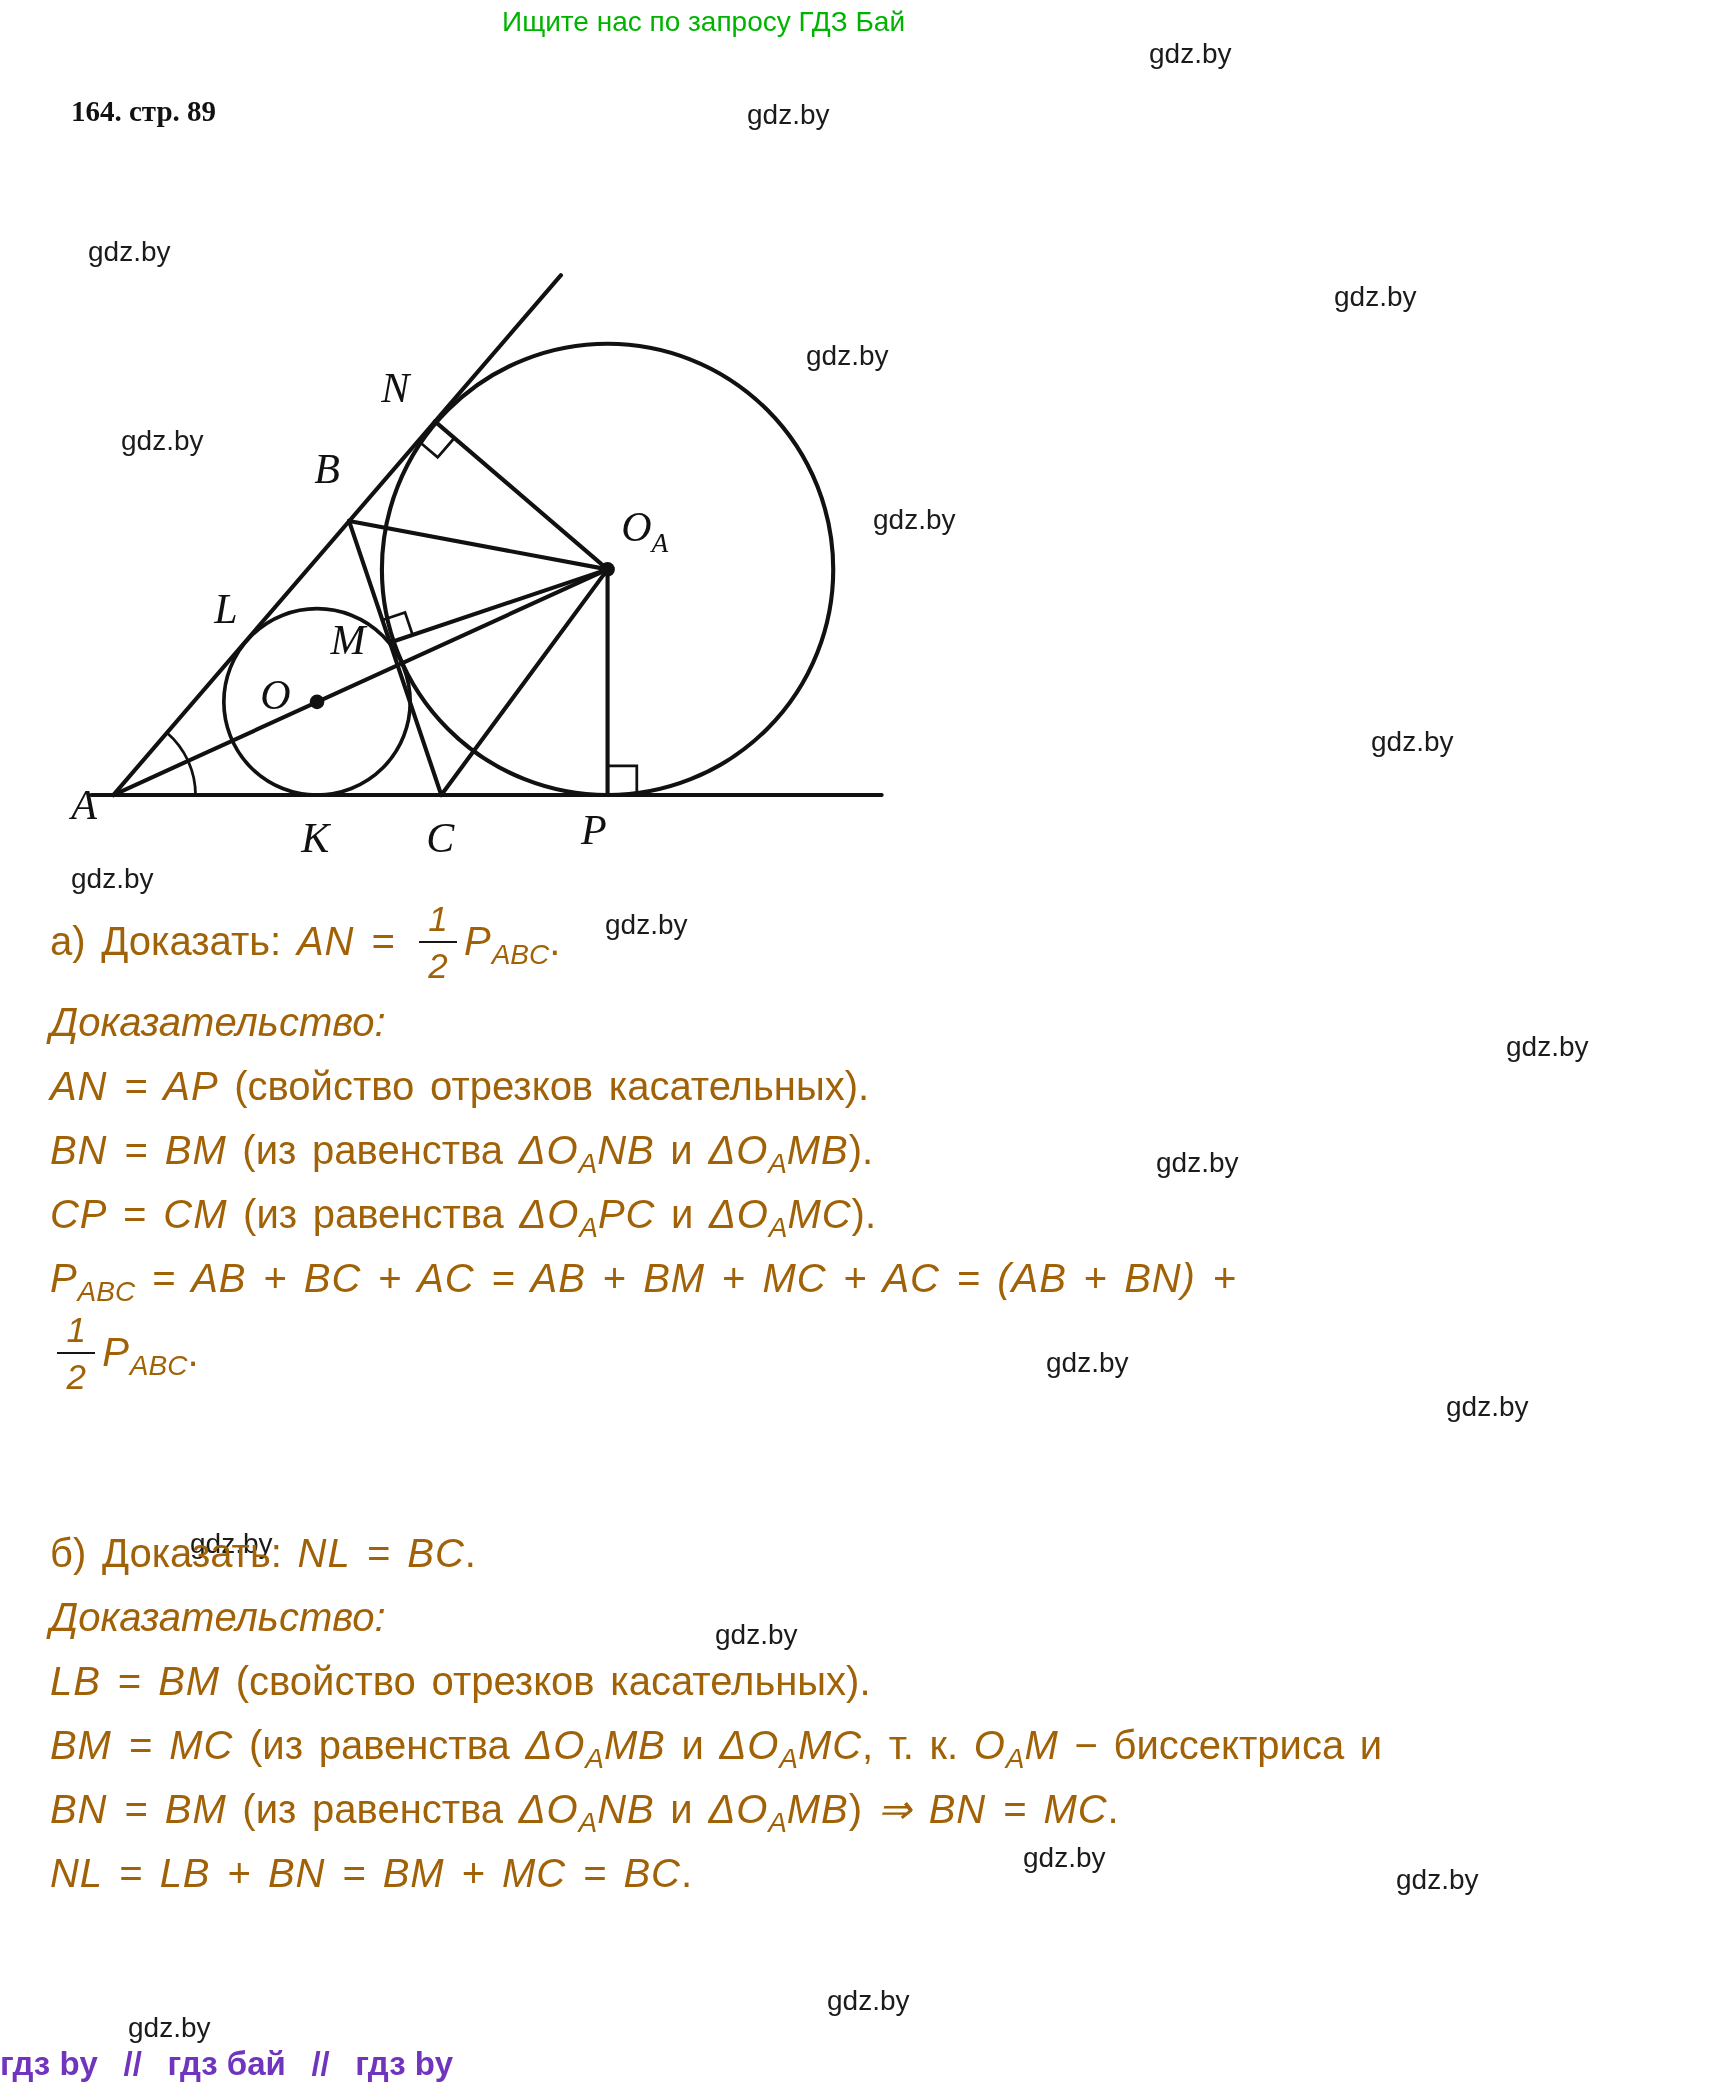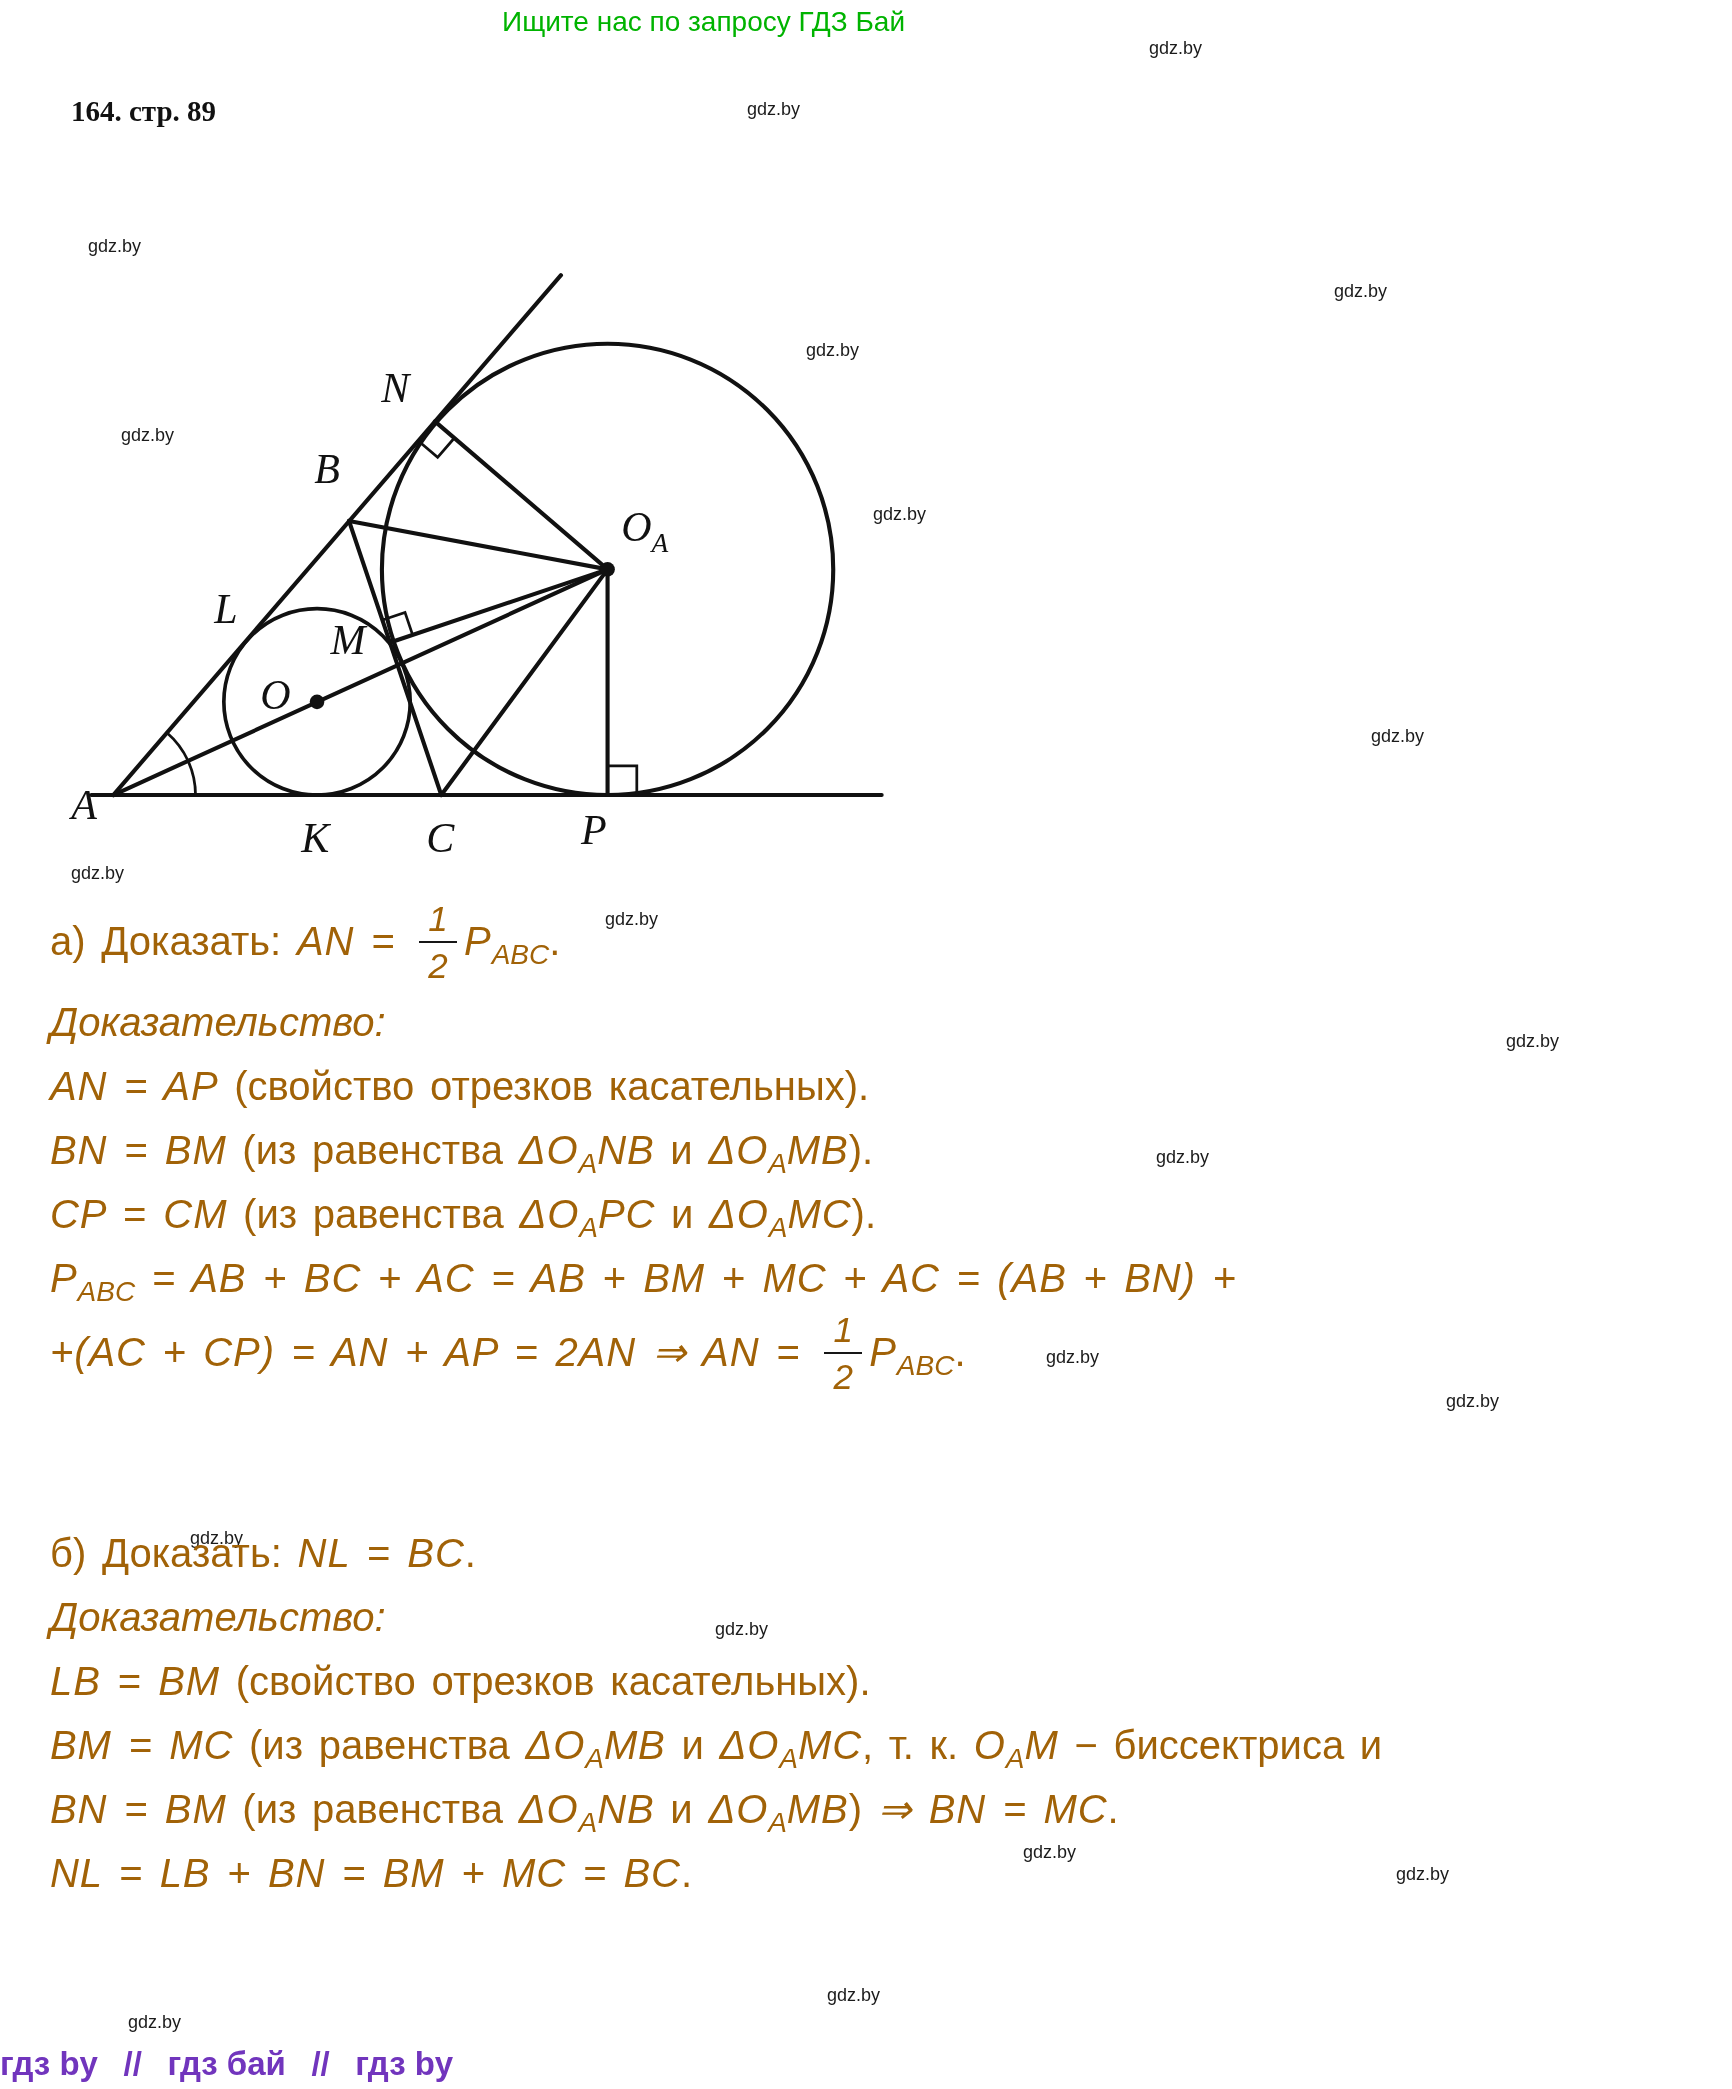--- a/index.html
+++ b/index.html
@@ -9,21 +9,21 @@
   }
   .promo {
     position:absolute; left:502px; top:5.5px; font-size:28px; color:#00b300;
     font-family:"Liberation Sans", sans-serif; white-space:nowrap;
   }
   .title {
     position:absolute; left:71px; top:95px; font-size:29px; font-weight:bold;
     font-family:"Liberation Serif", serif; color:#111;
   }
   .wm {
-    position:absolute; font-size:18px; color:#1b1b1b; white-space:nowrap;
+    position:absolute; font-size:28px; color:#1b1b1b; white-space:nowrap;
     font-family:"Liberation Sans", sans-serif;
   }
   svg.diagram { position:absolute; left:0; top:0; pointer-events:none; }
 
   .math-block {
     position:absolute; left:50px; top:899px; width:1663px;
     font-family:Liberation Sans, sans-serif; font-size:40px; color:#a16207;
   }
   .mathline { line-height:64px; white-space:nowrap; word-spacing:4.6px; }
   .mi { font-style:italic; letter-spacing:0.9px; }
@@ -112,21 +112,21 @@
     </g>
   </svg>
 
   <div class="math-block">
     <div class="mathline"><span class="mr">а) Доказать: </span><span class="mi">AN = </span><span class="frac"><span class="num">1</span><span class="den">2</span></span><span class="mi">P</span><sub>ABC</sub><span class="mr">.</span></div>
     <div class="mathline proof-label">Доказательство:</div>
     <div class="mathline"><span class="mi">AN = AP</span><span class="mr"> (свойство отрезков касательных).</span></div>
     <div class="mathline"><span class="mi">BN = BM</span><span class="mr"> (из равенства </span><span class="mi">ΔO</span><sub>A</sub><span class="mi">NB</span><span class="mr"> и </span><span class="mi">ΔO</span><sub>A</sub><span class="mi">MB</span><span class="mr">).</span></div>
     <div class="mathline"><span class="mi">CP = CM</span><span class="mr"> (из равенства </span><span class="mi">ΔO</span><sub>A</sub><span class="mi">PC</span><span class="mr"> и </span><span class="mi">ΔO</span><sub>A</sub><span class="mi">MC</span><span class="mr">).</span></div>
     <div class="mathline"><span class="mi">P</span><sub>ABC</sub><span class="mi"> = AB + BC + AC = AB + BM + MC + AC = (AB + BN) +</span></div>
-    <div class="mathline"><span class="mi">+(AC + CP) = AN + AP = 2AN ⇒ AN = </span><span class="frac"><span class="num">1</span><span class="den">2</span></span><span class="mi">P</span><sub>ABC</sub><span class="mr">.</span></div>
+    <div class="mathline"><span class="frac"><span class="num">1</span><span class="den">2</span></span><span class="mi">P</span><sub>ABC</sub><span class="mr">.</span></div>
 
     <div class="mathline section-b"><span class="mr">б) Доказать: </span><span class="mi">NL = BC</span><span class="mr">.</span></div>
     <div class="mathline proof-label">Доказательство:</div>
     <div class="mathline"><span class="mi">LB = BM</span><span class="mr"> (свойство отрезков касательных).</span></div>
     <div class="mathline"><span class="mi">BM = MC</span><span class="mr"> (из равенства </span><span class="mi">ΔO</span><sub>A</sub><span class="mi">MB</span><span class="mr"> и </span><span class="mi">ΔO</span><sub>A</sub><span class="mi">MC</span><span class="mr">, т. к. </span><span class="mi">O</span><sub>A</sub><span class="mi">M</span><span class="mr"> − биссектриса и</span></div>
     <div class="mathline"><span class="mi">BN = BM</span><span class="mr"> (из равенства </span><span class="mi">ΔO</span><sub>A</sub><span class="mi">NB</span><span class="mr"> и </span><span class="mi">ΔO</span><sub>A</sub><span class="mi">MB</span><span class="mr">) </span><span class="mi">⇒ BN = MC</span><span class="mr">.</span></div>
     <div class="mathline"><span class="mi">NL = LB + BN = BM + MC = BC</span><span class="mr">.</span></div>
   </div>
 
   <div class="footer">

